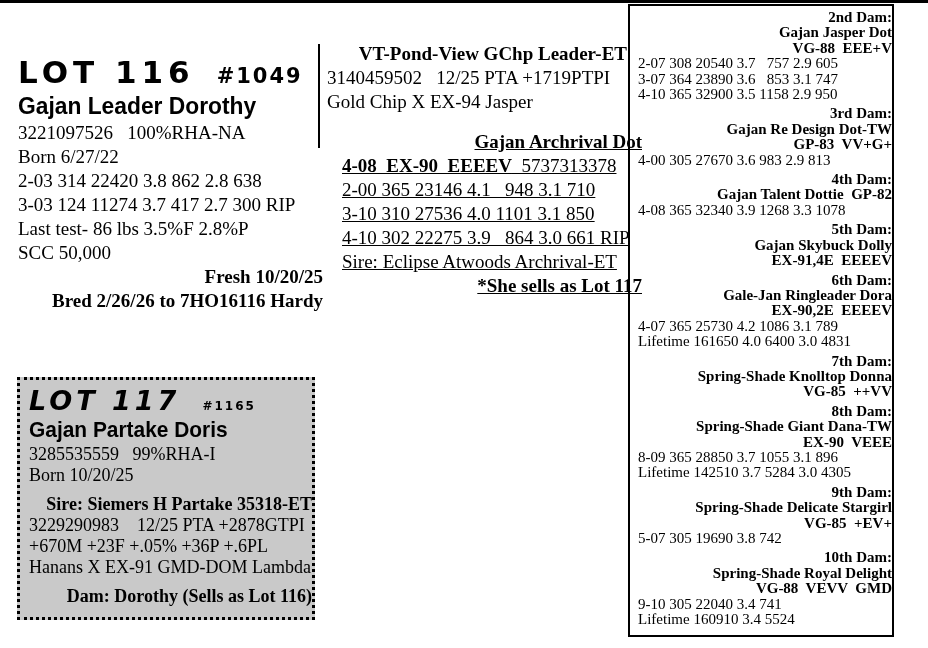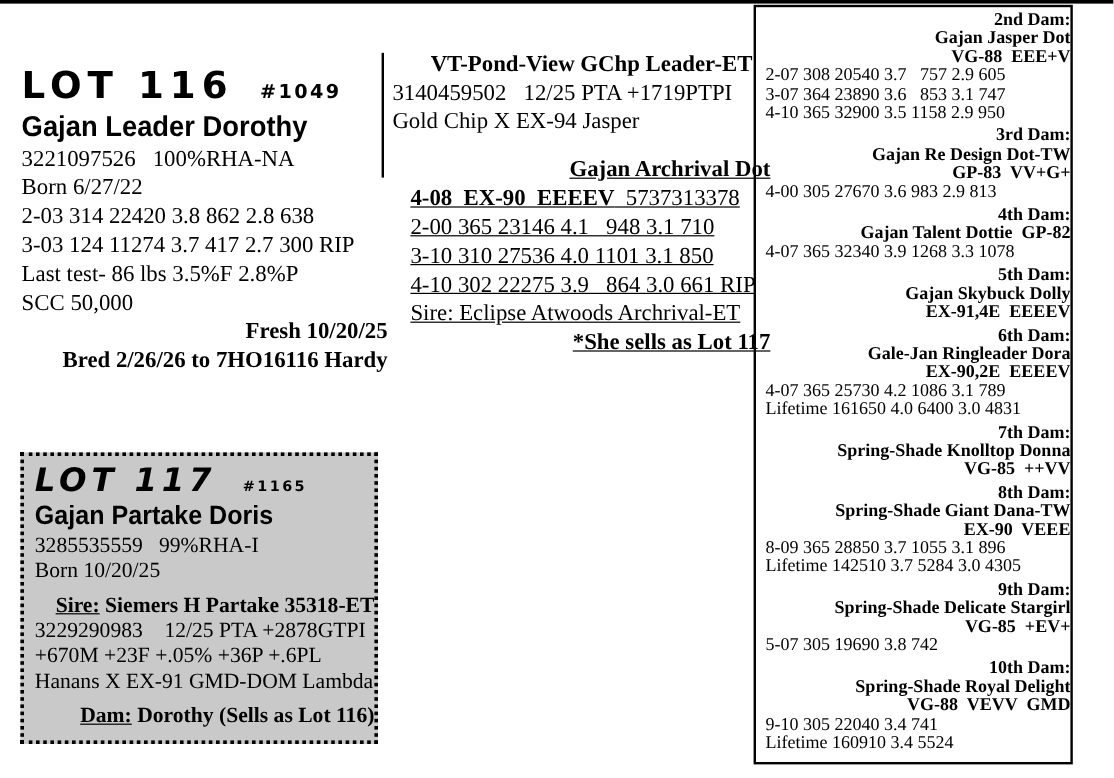--- a/index.html
+++ b/index.html
@@ -4,27 +4,27 @@
 <style>
   html,body{margin:0;padding:0;}
   body{
     width:928px;height:648px;position:relative;background:#ffffff;
     font-family:"Liberation Serif", serif;color:#000;overflow:hidden;
   }
   .topline{position:absolute;left:0;top:0;width:928px;height:3px;background:#000;}
 
   .line{font-size:19px;line-height:24px;white-space:pre;}
   .b{font-weight:bold;text-align:right;}
-  .u{text-decoration:underline;}
+  .u{}
 
   
   #lot116{position:absolute;left:18px;top:6px;width:305px;margin-top:48px;}
   .lot-title-row{display:flex;align-items:baseline;gap:22px;margin-bottom:2px;}
   .lot-title{font-family:"DejaVu Sans",sans-serif;font-weight:bold;font-size:31px;letter-spacing:5px;}
-  .lot-tag{font-family:"DejaVu Sans",sans-serif;font-weight:bold;font-size:16px;letter-spacing:2px;}
+  .lot-tag{font-family:"DejaVu Sans",sans-serif;font-weight:bold;font-size:21px;letter-spacing:2px;}
   .animal-name{font-family:"Liberation Sans",sans-serif;font-weight:bold;font-size:24px;line-height:27px;transform:scaleX(.95);transform-origin:left;white-space:pre;margin-bottom:2px;}
 
   
   .vrule{position:absolute;left:318px;top:44px;width:2px;height:104px;background:#000;}
   #sireblock{position:absolute;left:327px;top:42px;width:300px;}
   #damblock{position:absolute;left:342px;top:130px;width:300px;text-decoration:underline;}
 
   
   #damspanel{
     position:absolute;left:628px;top:4px;width:266px;height:633px;
@@ -92,21 +92,21 @@
   </div>
   <div class="sec">
     <div class="line b">3rd Dam:</div>
     <div class="line b">Gajan Re Design Dot-TW</div>
     <div class="line b">GP-83  VV+G+</div>
     <div class="line">4-00 305 27670 3.6 983 2.9 813</div>
   </div>
   <div class="sec">
     <div class="line b">4th Dam:</div>
     <div class="line b">Gajan Talent Dottie  GP-82</div>
-    <div class="line">4-07 365 32340 3.9 1268 3.3 1078</div>
+    <div class="line">4-08 365 32340 3.9 1268 3.3 1078</div>
   </div>
   <div class="sec">
     <div class="line b">5th Dam:</div>
     <div class="line b">Gajan Skybuck Dolly</div>
     <div class="line b">EX-91,4E  EEEEV</div>
   </div>
   <div class="sec">
     <div class="line b">6th Dam:</div>
     <div class="line b">Gale-Jan Ringleader Dora</div>
     <div class="line b">EX-90,2E  EEEEV</div>

